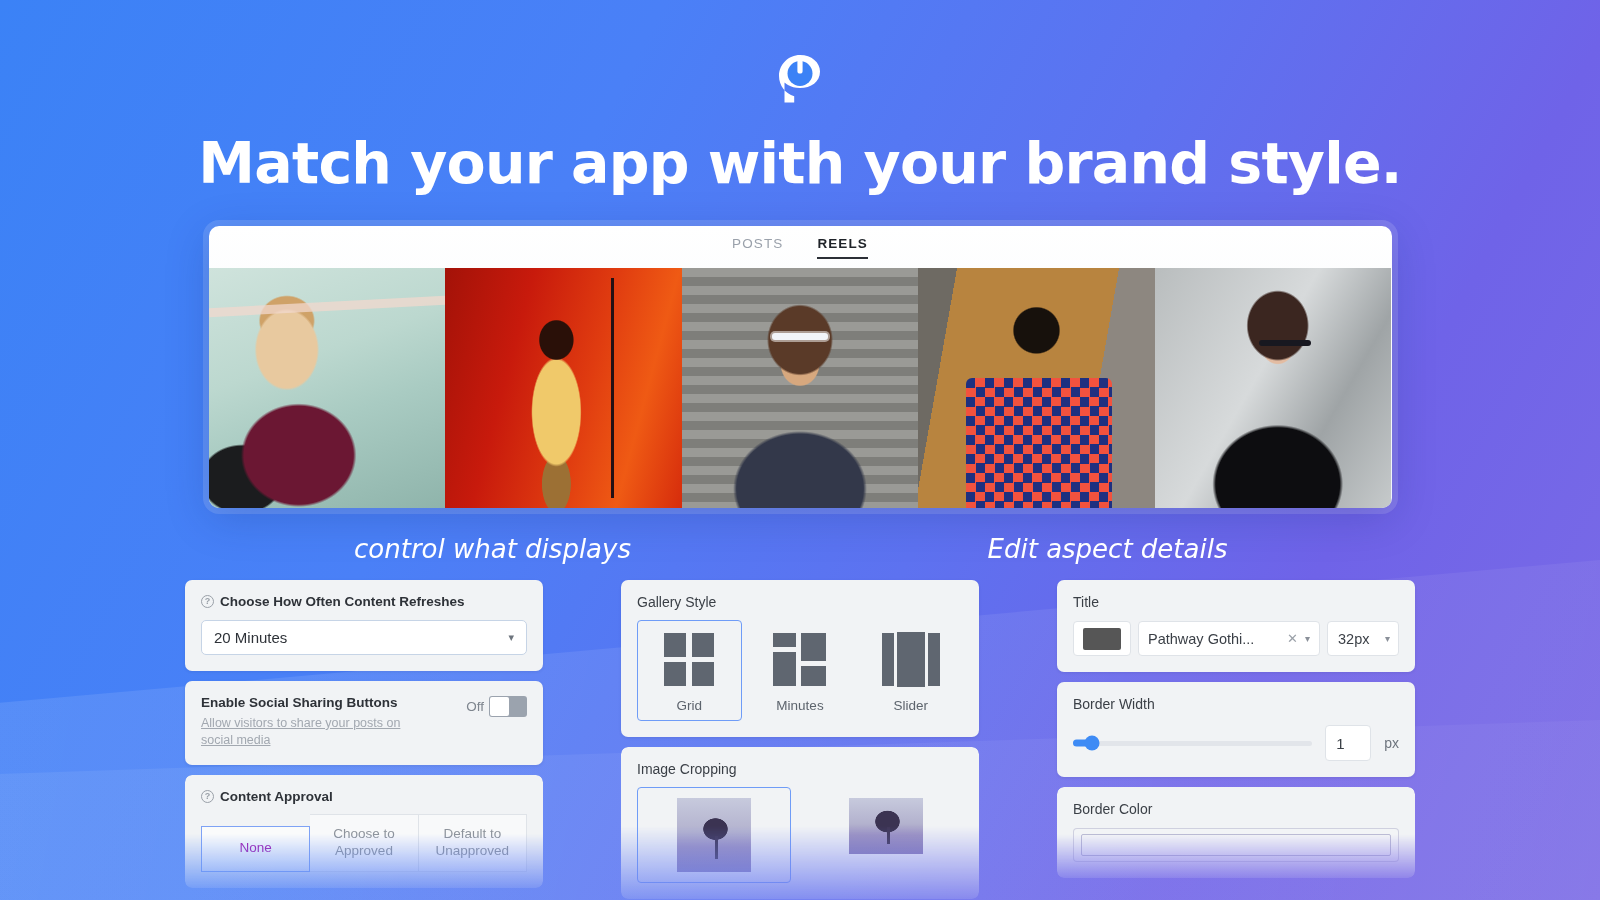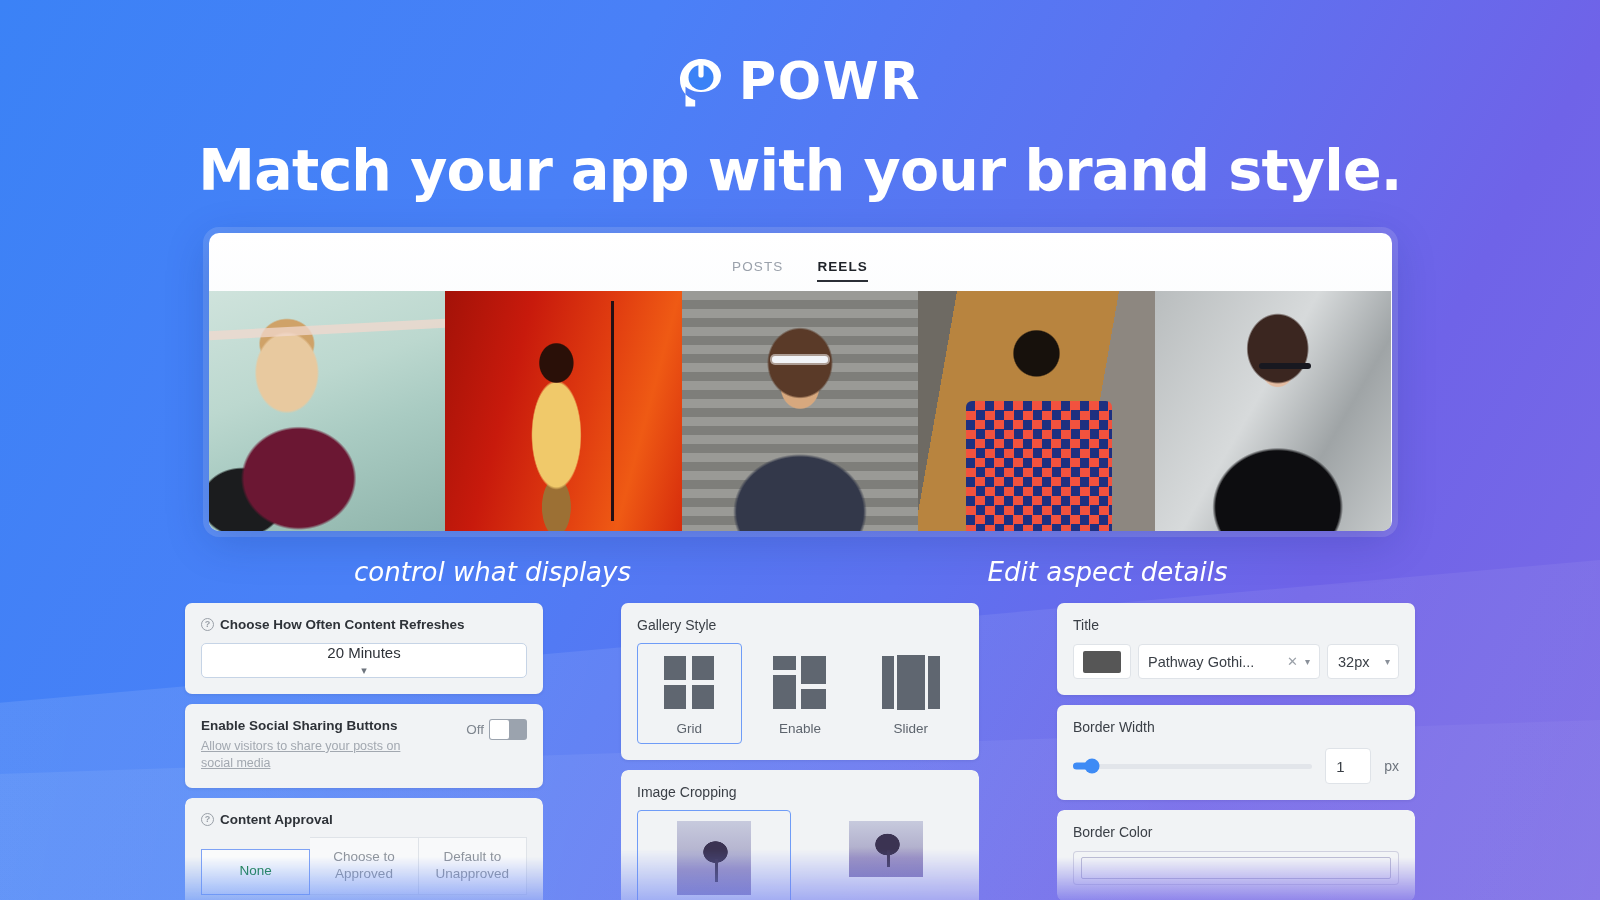--- a/index.html
+++ b/index.html
@@ -46,21 +46,21 @@
   }
 
   
   .preview-wrap {
     position: relative; z-index: 2;
     margin: 30px auto 0;
     width: 1183px;
     border-radius: 10px;
     background: linear-gradient(180deg, #ffffff 0%, #f7f9fc 60%, #eef2fa 100%);
     box-shadow: 0 10px 44px rgba(20,40,120,0.22), 0 0 0 6px rgba(255,255,255,0.14);
-    padding: 18px 0 0;
+    padding: 2px 0 0;
     overflow: hidden;
   }
   .preview-tabs {
     display: flex; justify-content: center; gap: 34px;
     padding: 8px 0 9px;
   }
   .preview-tab {
     font-size: 13.5px; letter-spacing: 1.1px; color: #9aa1ab;
     padding-bottom: 6px; cursor: pointer;
   }
@@ -153,21 +153,21 @@
     font-size: 9px; line-height: 11px; text-align: center;
     flex: none; font-weight: 700;
   }
 
   
   .select {
     margin-top: 11px;
     height: 35px; background: #fff;
     border: 1px solid #c6d4e6; border-radius: 5px;
     display: flex; align-items: center; justify-content: space-between;
-    padding: 0 12px; font-size: 15px; color: #2e3238; flex-direction: column;
+    padding: 0 12px; font-size: 15px; color: #2e3238;
   }
   .chev { color: #6d747d; font-size: 11px; }
 
   
   .toggle-row { display: flex; align-items: flex-start; justify-content: space-between; gap: 12px; }
   .toggle-texts { flex: 1 1 auto; }
   .sub {
     margin-top: 5px; font-size: 12.5px; color: #a2a8b0; line-height: 1.35; max-width: 215px; text-decoration: underline;
   }
   .toggle-ctl { display: flex; align-items: center; gap: 5px; padding-top: 1px; margin-left: 40px; }
@@ -186,21 +186,21 @@
   .seg {
     flex: 1 1 0; min-height: 46px;
     display: flex; align-items: center; justify-content: center; text-align: center;
     font-size: 13.5px; line-height: 1.25; color: #8e949c;
     border: 1px solid #dfe3e8; border-left: none;
     background: rgba(255,255,255,0.5);
     padding: 6px 4px;
   }
   .seg:first-child { border-left: 1px solid #dfe3e8; }
   .seg.active {
-    color: #15803d; border: 1px solid #7ea2f5; background: rgba(255,255,255,0.62);
+    color: #a21caf; border: 1px solid #7ea2f5; background: rgba(255,255,255,0.62);
     position: relative; z-index: 1; margin-top: 12px;
   }
 
   
   .opt-row { display: flex; gap: 6px; margin-top: 10px; }
   .opt {
     flex: 1 1 0; border: 1px solid transparent; border-radius: 4px;
     padding: 10px 6px 7px;
     display: flex; flex-direction: column; align-items: center; gap: 10px;
   }
@@ -294,21 +294,20 @@
 
 <div class="header">
   <div class="logo-row">
     <span>
       <svg class="logo-mark" viewBox="0 0 44 52" aria-hidden="true">
         <path d="M22 3 C10.4 3 1 12.4 1 24 C1 33.6 7.4 41.7 16.2 44.2 L16.2 50.5 L6.5 50.5 L6.5 30.5 C6.5 30.5 12 36 22 36 C33 36 42 30 42 19.5 C42 10.5 33.6 3 22 3 Z" fill="#ffffff"></path>
         <circle cx="22" cy="21.5" r="12.5" fill="#3b82f6"></circle>
         <rect x="19.4" y="6" width="5.2" height="15.5" rx="2.6" fill="#ffffff"></rect>
       </svg>
     </span>
-    <span class="logo-word">POWR</span>
   </div>
   <h1 class="headline">Match your app with your brand style.</h1>
 </div>
 
 <div class="preview-wrap">
   <div class="preview-tabs">
     <div class="preview-tab">POSTS</div>
     <div class="preview-tab active">REELS</div>
   </div>
   <div class="preview-strip">
@@ -393,21 +392,21 @@
 
         <div class="opt">
           <span>
             <svg class="ico" viewBox="0 0 60 57" aria-hidden="true">
               <rect x="3" y="2" width="23" height="14" fill="#5f6670"></rect>
               <rect x="3" y="21" width="23" height="34" fill="#5f6670"></rect>
               <rect x="31" y="2" width="25" height="28" fill="#5f6670"></rect>
               <rect x="31" y="35" width="25" height="20" fill="#5f6670"></rect>
             </svg>
           </span>
-          <span class="opt-label">Enable</span>
+          <span class="opt-label">Minutes</span>
         </div>
 
         <div class="opt">
           <span>
             <svg class="ico" viewBox="0 0 60 57" aria-hidden="true">
               <rect x="1" y="2" width="12" height="53" fill="#5f6670"></rect>
               <rect x="16" y="1" width="28" height="55" fill="#5f6670"></rect>
               <rect x="47" y="2" width="12" height="53" fill="#5f6670"></rect>
             </svg>
           </span>

